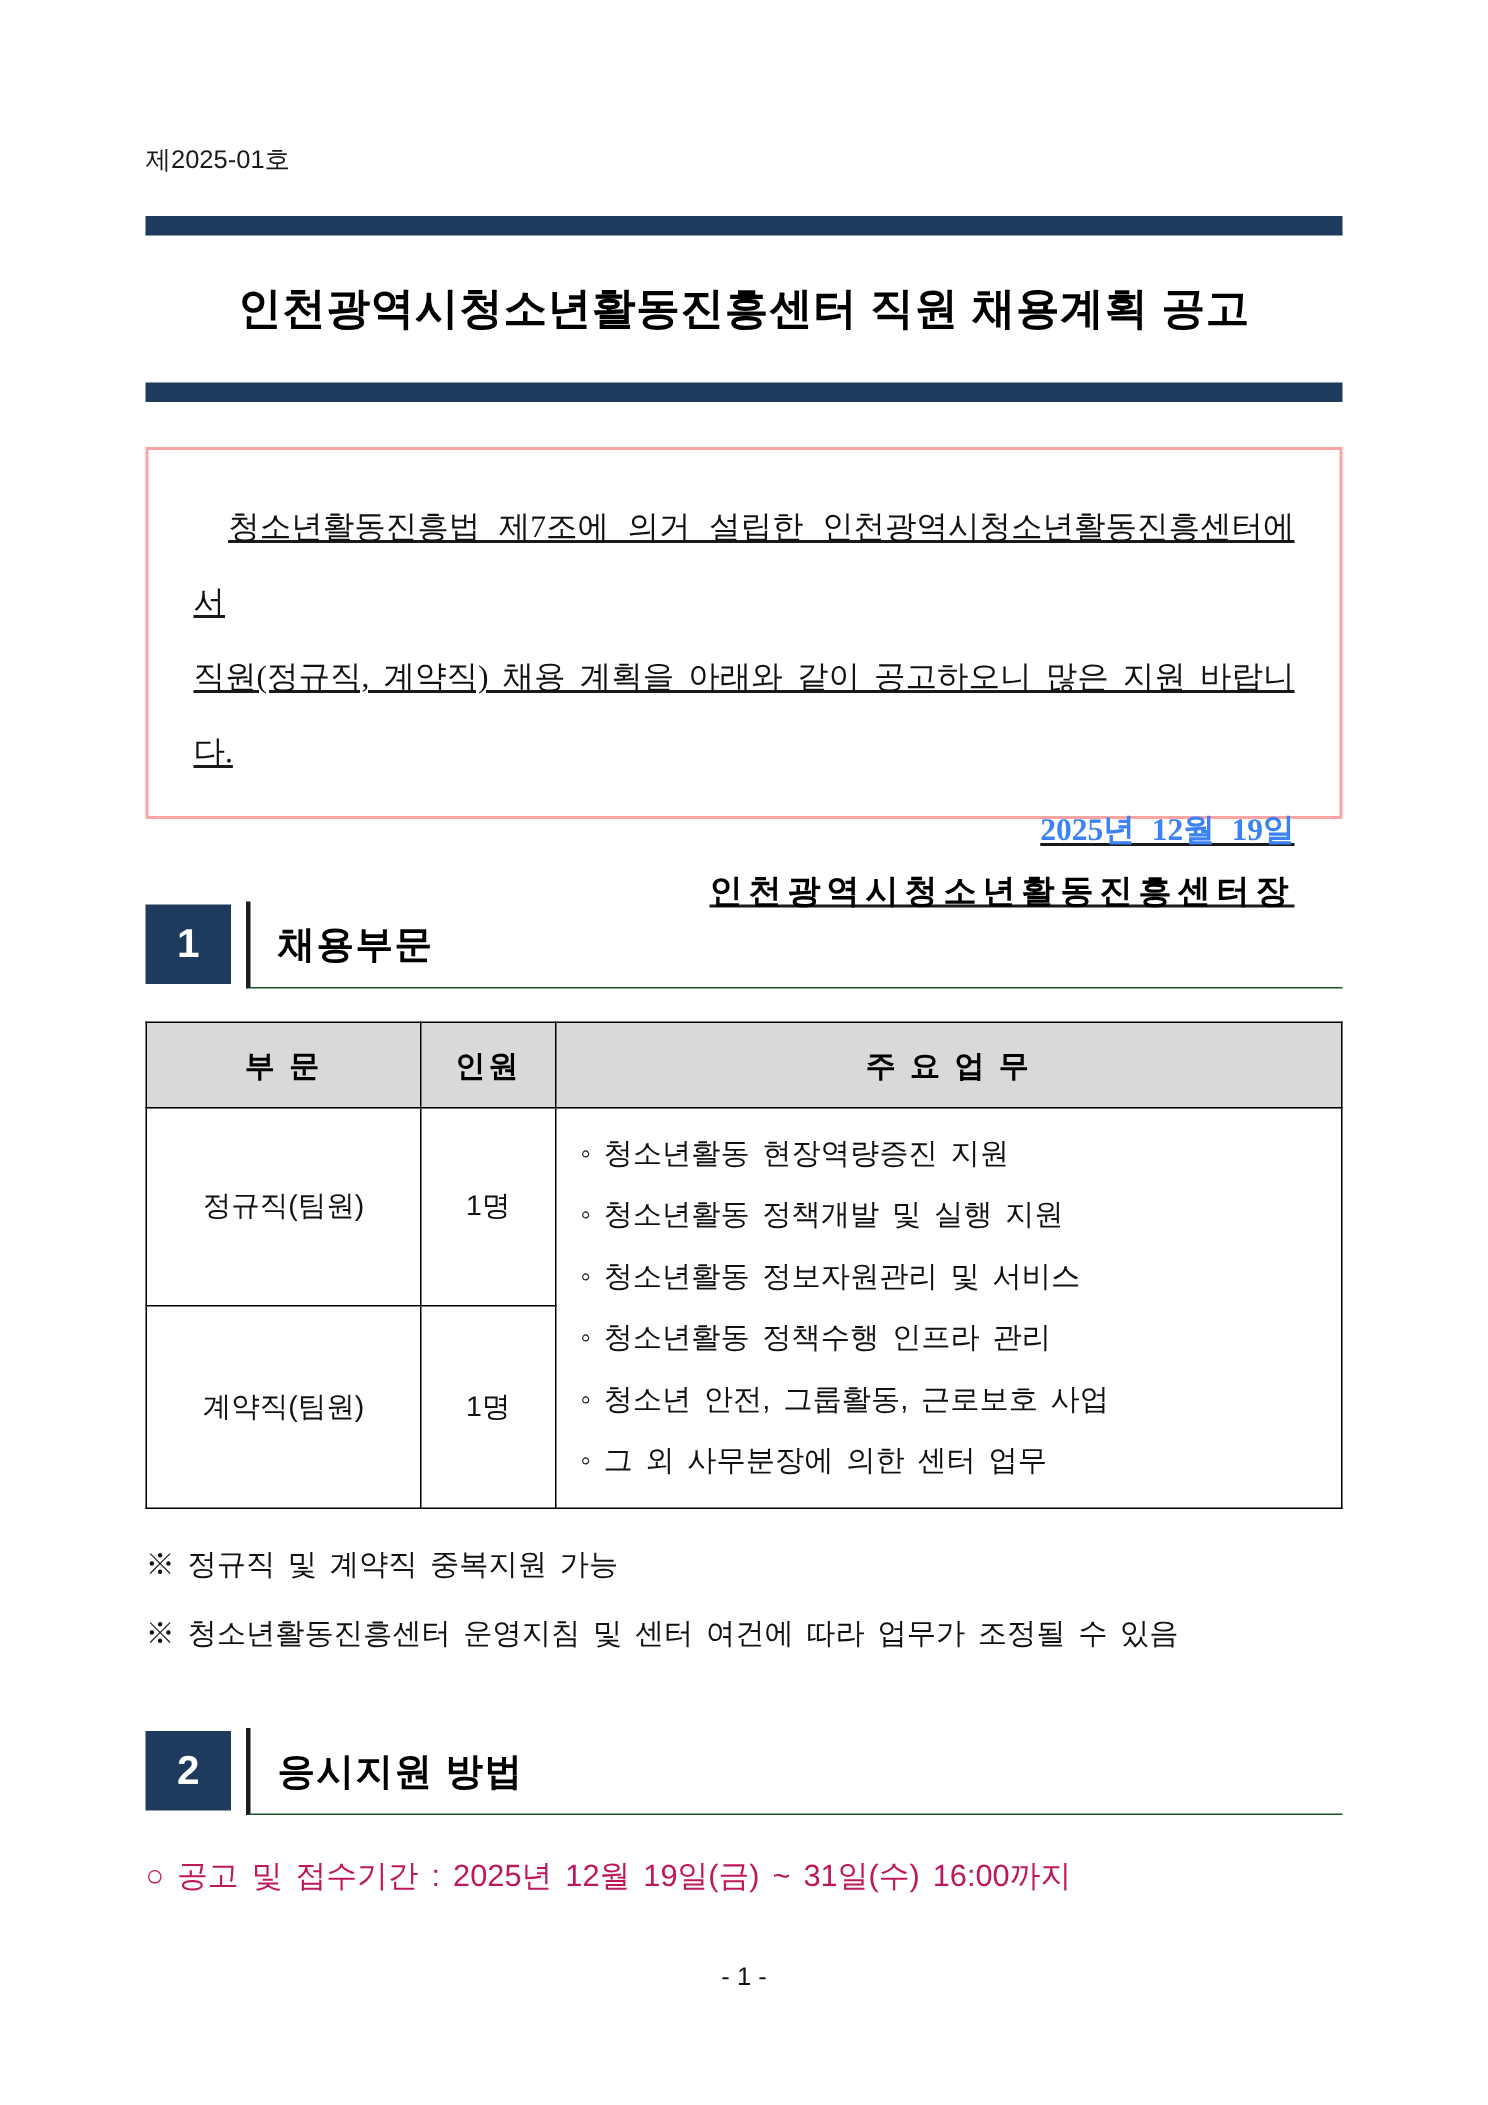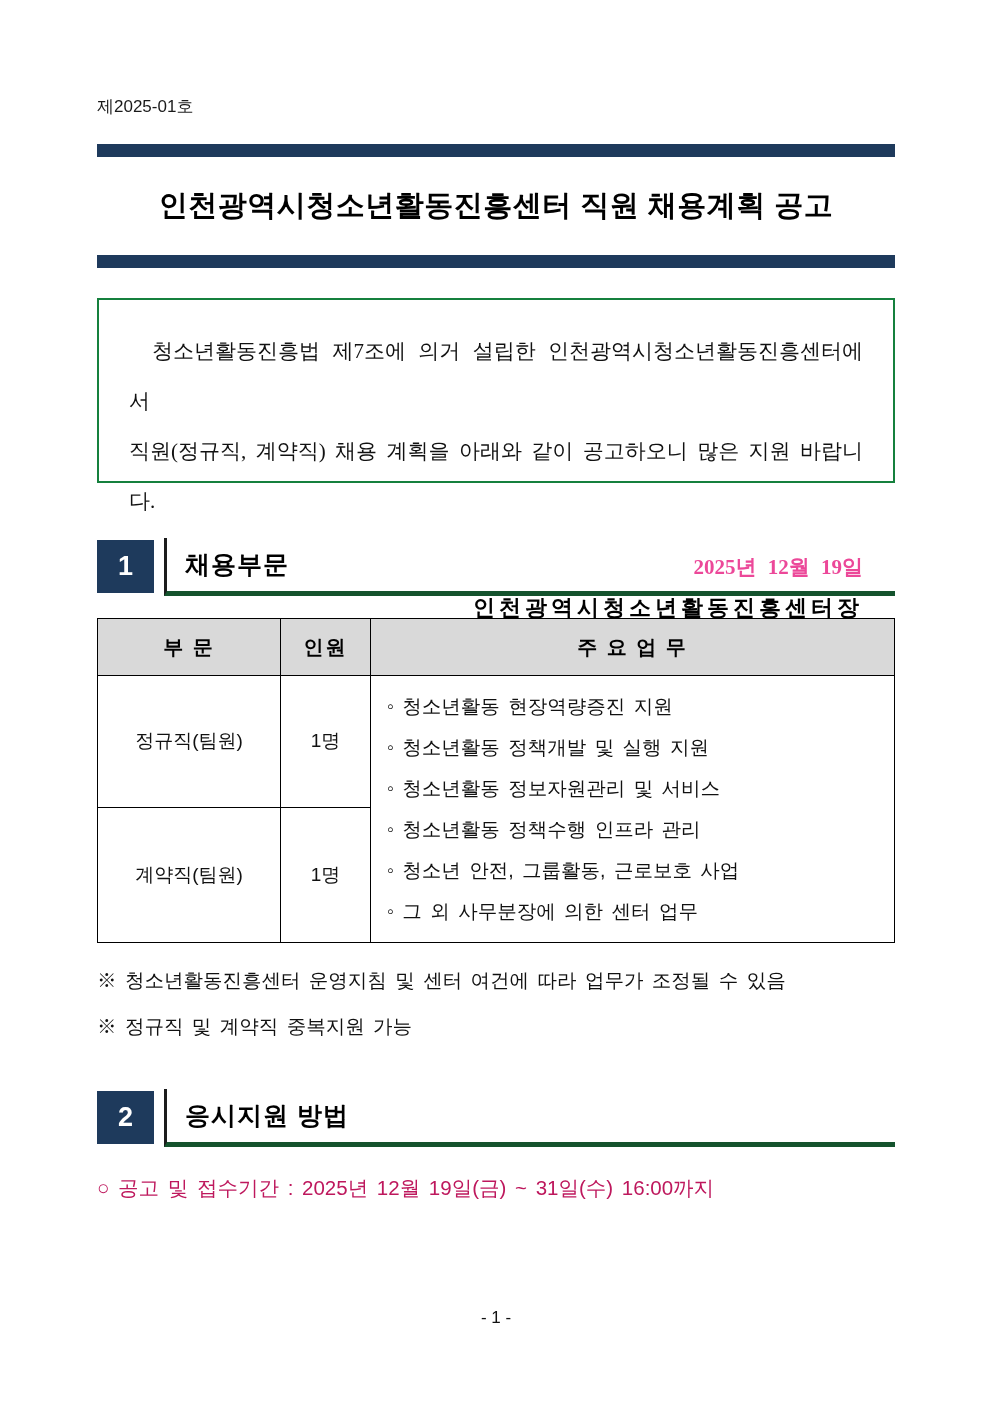--- a/index.html
+++ b/index.html
@@ -38,42 +38,43 @@
     justify-content: center;
     font-size: 29px;
     font-weight: bold;
     letter-spacing: 0.5px;
     color: #000;
     white-space: nowrap;
   }
 
   .intro-box {
     margin-top: 30px;
-    height: 185px;
-    border: 2px solid #15803d;
+    height: 248px;
+    border: 2px solid #fca5a5;
     padding: 26px 30px 0 30px;
     font-family: "Liberation Serif", "DejaVu Serif", serif;
+    text-decoration: underline;
   }
   .intro-line {
     font-size: 21px;
     line-height: 50px;
     color: #111;
     text-align: justify;
     text-align-last: justify;
     word-spacing: 4px;
   }
   .intro-line.first { text-indent: 1.1em; }
   .intro-date {
-    margin-top: 26px;
+    margin-top: 12px;
     text-align: right;
     font-size: 21px;
     font-weight: bold;
     line-height: 30px;
     word-spacing: 6px;
-    color: #ec4899;
+    color: #3b82f6;
   }
   .intro-signer {
     margin-top: 10px;
     text-align: right;
     font-size: 22px;
     font-weight: bold;
     line-height: 32px;
     letter-spacing: 4px;
     color: #000;
   }
@@ -94,21 +95,21 @@
     display: flex;
     align-items: center;
     justify-content: center;
     font-size: 27px;
     font-weight: bold;
   }
   .section-title-wrap {
     flex: 1;
     margin-left: 10px;
     border-left: 3px solid #1c1c1c;
-    border-bottom: 5px solid #14532d;
+    border-bottom: 1px solid #14532d;
     display: flex;
     align-items: center;
     padding-left: 18px;
   }
   .section-title {
     font-size: 25px;
     font-weight: bold;
     letter-spacing: 1px;
     color: #000;
     white-space: nowrap;
@@ -238,22 +239,22 @@
           </td>
         </tr>
         <tr class="row-2">
           <td class="cell-center">계약직(팀원)</td>
           <td class="cell-center">1명</td>
         </tr>
       </tbody>
     </table>
 
     <div class="table-notes">
+      <div class="note-line">※ 정규직 및 계약직 중복지원 가능</div>
       <div class="note-line">※ 청소년활동진흥센터 운영지침 및 센터 여건에 따라 업무가 조정될 수 있음</div>
-      <div class="note-line">※ 정규직 및 계약직 중복지원 가능</div>
     </div>
 
     <div class="section-header sec2">
       <div class="section-num">2</div>
       <div class="section-title-wrap">
         <span class="section-title">응시지원 방법</span>
       </div>
     </div>
 
     <div class="apply-line">○ 공고 및 접수기간 : 2025년 12월 19일(금) ~ 31일(수) 16:00까지</div>

